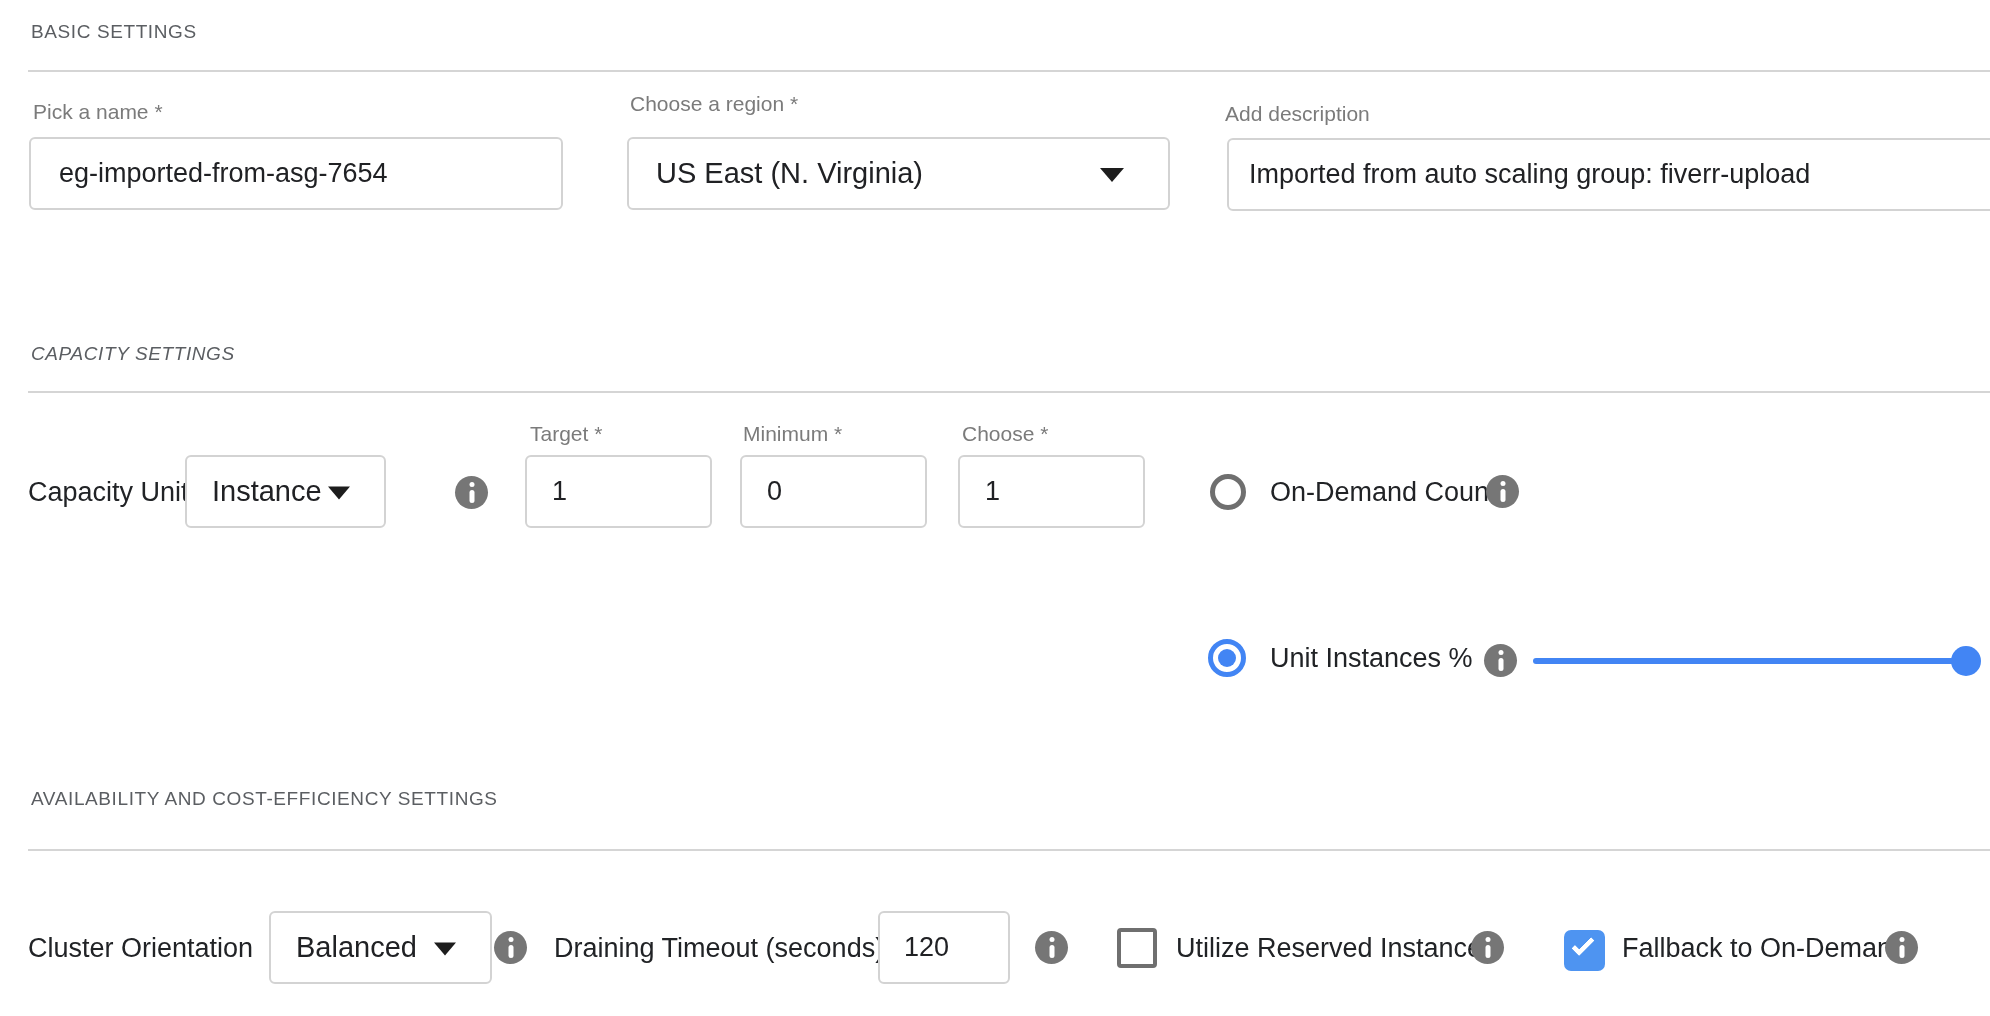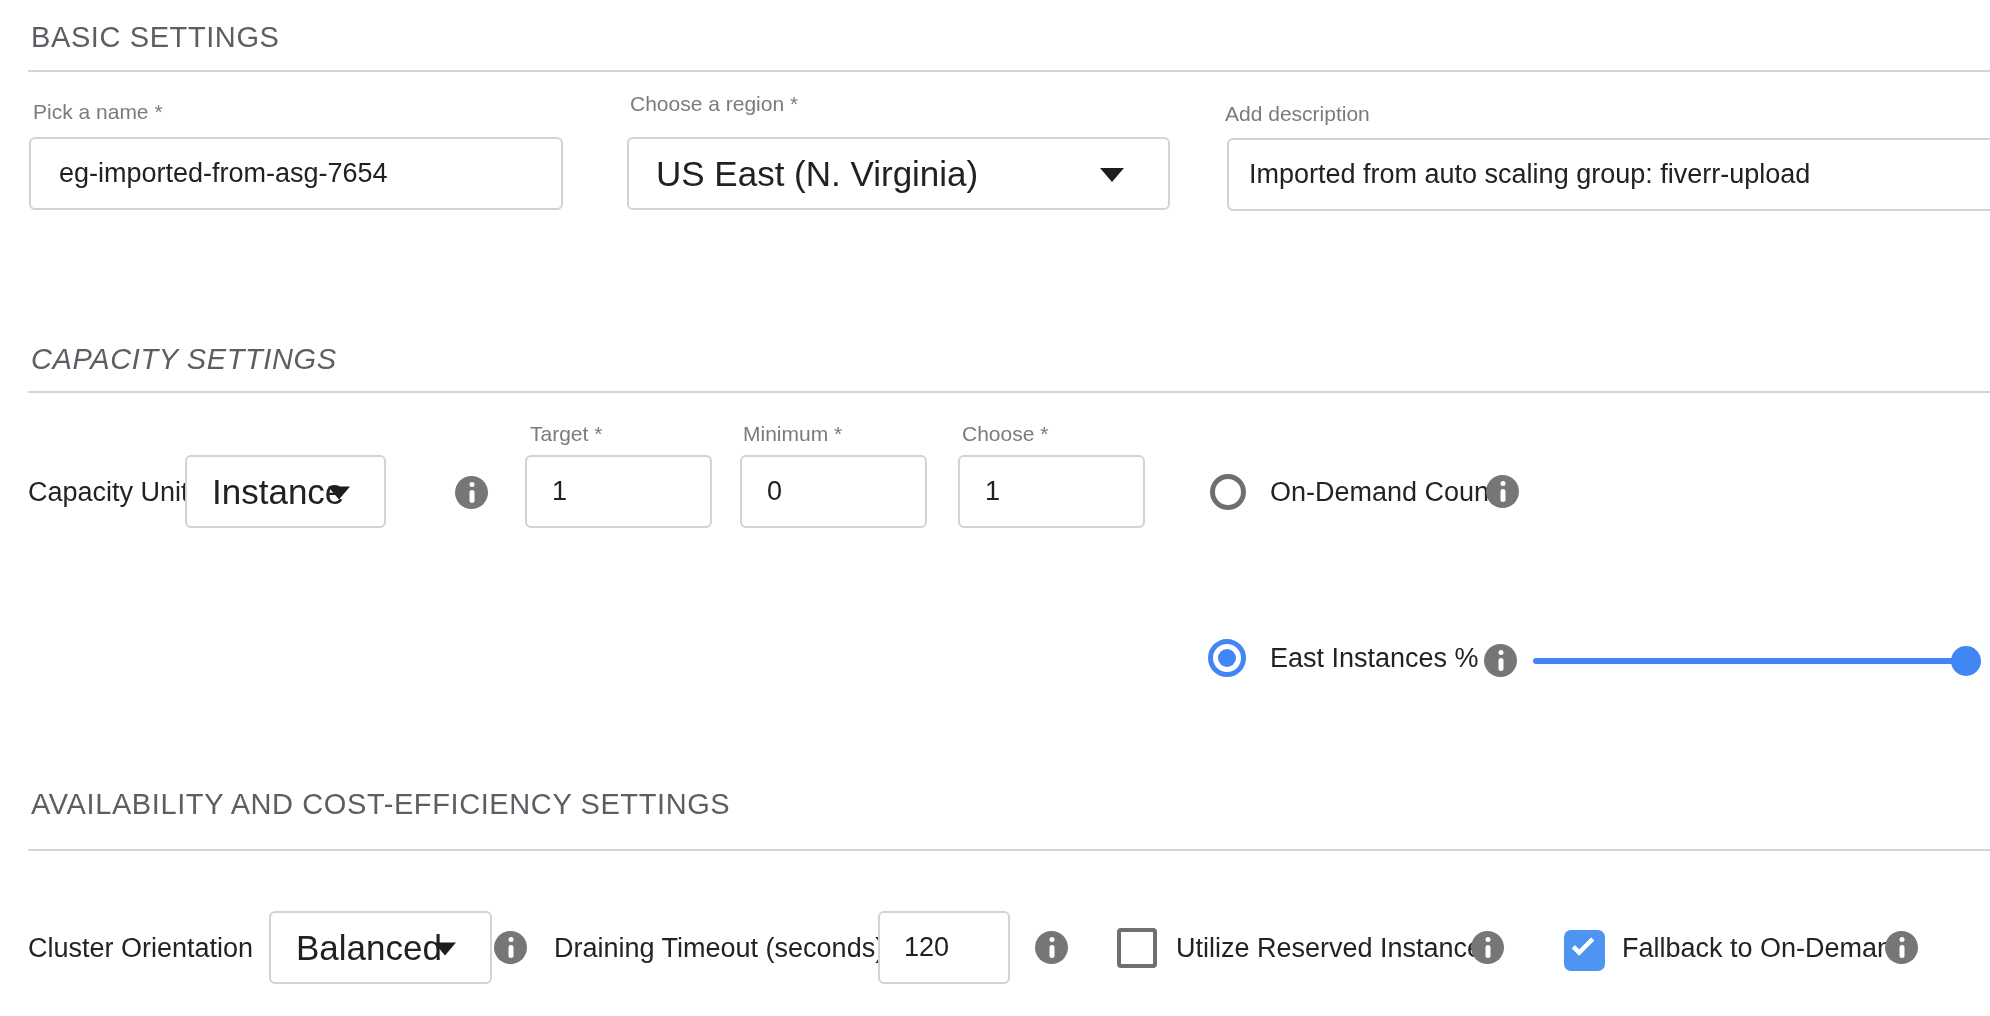--- a/index.html
+++ b/index.html
@@ -3,21 +3,21 @@
 <meta charset="utf-8">
 <style>
   * { margin: 0; padding: 0; box-sizing: border-box; }
   html, body { width: 1990px; height: 1016px; overflow: hidden; background: #ffffff; }
   body { font-family: "Liberation Sans", "DejaVu Sans", sans-serif; position: relative; }
   .page { position: absolute; inset: 0; width: 1990px; height: 1016px; background: #fff; }
 
   
   .section-title {
     position: absolute; left: 31px;
-    font-size: 29px; color: #5b5e62; letter-spacing: 0.6px; font-weight: 400;
+    font-size: 19px; color: #5b5e62; letter-spacing: 0.6px; font-weight: 400;
   }
   .divider { position: absolute; left: 28px; right: 0; height: 2px; background: #d5d5d5; }
   #title-basic { top: 21px; }
   #divider-basic { top: 70px; }
   #title-capacity { top: 343px; font-style: italic; }
   #divider-capacity { top: 391px; }
   #title-availability { top: 788px; }
   #divider-availability { top: 849px; }
 
   
@@ -52,21 +52,21 @@
   #input-minimum { left: 740px; top: 455px; width: 187px; padding-left: 25px; }
   #input-maximum { left: 958px; top: 455px; width: 187px; padding-left: 25px; }
   #input-draining { left: 878px; top: 911px; width: 132px; padding-left: 24px; }
 
   
   .select {
     position: absolute; height: 73px;
     border: 2px solid #d3d3d3; border-radius: 6px; background: #fff;
     display: flex; align-items: center; cursor: pointer;
   }
-  .select .sel-text { font-size: 35px; color: #202124; white-space: nowrap; }
+  .select .sel-text { font-size: 29px; color: #202124; white-space: nowrap; }
   .caret {
     position: absolute; width: 0; height: 0;
     border-left: 12px solid transparent; border-right: 12px solid transparent;
     border-top: 14px solid #1d1d1d; top: 50%; transform: translateY(-42%);
   }
   #select-region { left: 627px; top: 137px; width: 543px; padding-left: 27px; }
   #select-region .caret { right: 44px; }
   #select-unit { left: 185px; top: 455px; width: 201px; padding-left: 25px; }
   #select-unit .caret { right: 34px; border-left-width: 11px; border-right-width: 11px; border-top-width: 13px; }
   #select-orientation { left: 252px; top: 911px; width: 223px; padding-left: 25px; margin-left: 17px; }
@@ -153,21 +153,21 @@
   <input class="tinput" id="input-minimum" type="text" value="0" style="">
 
   <div class="field-label" id="label-maximum">Choose *</div>
   <input class="tinput" id="input-maximum" type="text" value="1" style="">
 
   <div class="radio unchecked"></div>
   <div class="inline-label" id="label-on-demand">On-Demand Count</div>
   <div class="info-icon" id="info-on-demand"></div>
 
   <div class="radio checked"></div>
-  <div class="inline-label" id="label-spot">East Instances %</div>
+  <div class="inline-label" id="label-spot">Unit Instances %</div>
   <div class="info-icon" id="info-spot"></div>
   <div class="slider-track"></div>
   <div class="slider-thumb"></div>
 
   <div class="section-title" id="title-availability">AVAILABILITY AND COST-EFFICIENCY SETTINGS</div>
   <div class="divider" id="divider-availability"></div>
 
   <div class="inline-label" id="label-orientation">Cluster Orientation</div>
   <div class="select" id="select-orientation">
     <span class="sel-text">Balanced</span>

